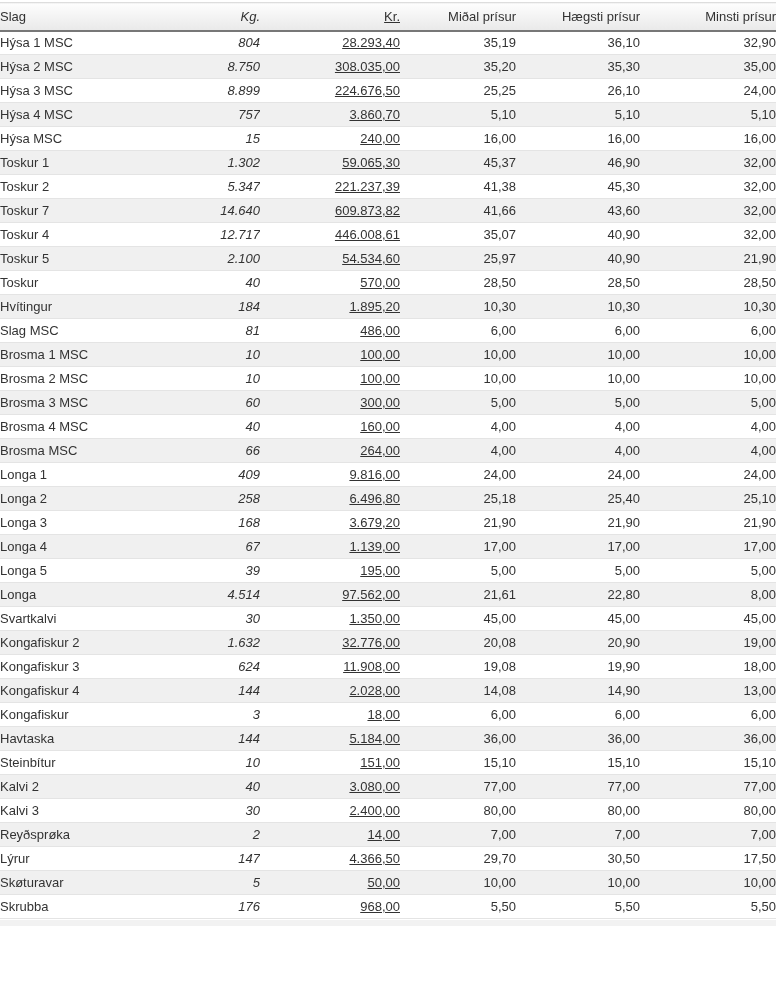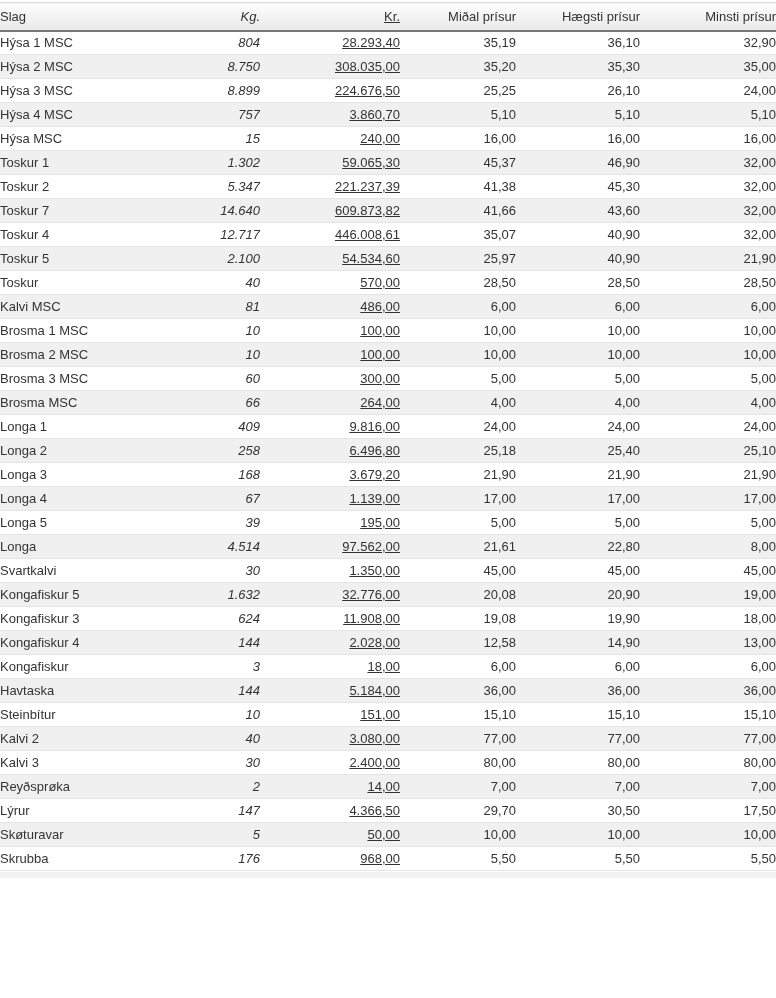--- a/index.html
+++ b/index.html
@@ -161,21 +161,29 @@
         </tr>
         <tr>
           <td class="c0 left">Toskur</td>
           <td class="c1 right">40</td>
           <td class="c2 right">570,00</td>
           <td class="c3 right">28,50</td>
           <td class="c4 right">28,50</td>
           <td class="c5 right">28,50</td>
         </tr>
         <tr>
-          <td class="c0 left">Kalvi MSC</td>
+          <td class="c0 left">Hvítingur</td>
+          <td class="c1 right">184</td>
+          <td class="c2 right">1.895,20</td>
+          <td class="c3 right">10,30</td>
+          <td class="c4 right">10,30</td>
+          <td class="c5 right">10,30</td>
+        </tr>
+        <tr>
+          <td class="c0 left">Slag MSC</td>
           <td class="c1 right">81</td>
           <td class="c2 right">486,00</td>
           <td class="c3 right">6,00</td>
           <td class="c4 right">6,00</td>
           <td class="c5 right">6,00</td>
         </tr>
         <tr>
           <td class="c0 left">Brosma 1 MSC</td>
           <td class="c1 right">10</td>
           <td class="c2 right">100,00</td>
@@ -193,20 +201,28 @@
         </tr>
         <tr>
           <td class="c0 left">Brosma 3 MSC</td>
           <td class="c1 right">60</td>
           <td class="c2 right">300,00</td>
           <td class="c3 right">5,00</td>
           <td class="c4 right">5,00</td>
           <td class="c5 right">5,00</td>
         </tr>
         <tr>
+          <td class="c0 left">Brosma 4 MSC</td>
+          <td class="c1 right">40</td>
+          <td class="c2 right">160,00</td>
+          <td class="c3 right">4,00</td>
+          <td class="c4 right">4,00</td>
+          <td class="c5 right">4,00</td>
+        </tr>
+        <tr>
           <td class="c0 left">Brosma MSC</td>
           <td class="c1 right">66</td>
           <td class="c2 right">264,00</td>
           <td class="c3 right">4,00</td>
           <td class="c4 right">4,00</td>
           <td class="c5 right">4,00</td>
         </tr>
         <tr>
           <td class="c0 left">Longa 1</td>
           <td class="c1 right">409</td>
@@ -257,40 +273,40 @@
         </tr>
         <tr>
           <td class="c0 left">Svartkalvi</td>
           <td class="c1 right">30</td>
           <td class="c2 right">1.350,00</td>
           <td class="c3 right">45,00</td>
           <td class="c4 right">45,00</td>
           <td class="c5 right">45,00</td>
         </tr>
         <tr>
-          <td class="c0 left">Kongafiskur 5</td>
+          <td class="c0 left">Kongafiskur 2</td>
           <td class="c1 right">1.632</td>
           <td class="c2 right">32.776,00</td>
           <td class="c3 right">20,08</td>
           <td class="c4 right">20,90</td>
           <td class="c5 right">19,00</td>
         </tr>
         <tr>
           <td class="c0 left">Kongafiskur 3</td>
           <td class="c1 right">624</td>
           <td class="c2 right">11.908,00</td>
           <td class="c3 right">19,08</td>
           <td class="c4 right">19,90</td>
           <td class="c5 right">18,00</td>
         </tr>
         <tr>
           <td class="c0 left">Kongafiskur 4</td>
           <td class="c1 right">144</td>
           <td class="c2 right">2.028,00</td>
-          <td class="c3 right">12,58</td>
+          <td class="c3 right">14,08</td>
           <td class="c4 right">14,90</td>
           <td class="c5 right">13,00</td>
         </tr>
         <tr>
           <td class="c0 left">Kongafiskur</td>
           <td class="c1 right">3</td>
           <td class="c2 right">18,00</td>
           <td class="c3 right">6,00</td>
           <td class="c4 right">6,00</td>
           <td class="c5 right">6,00</td>

